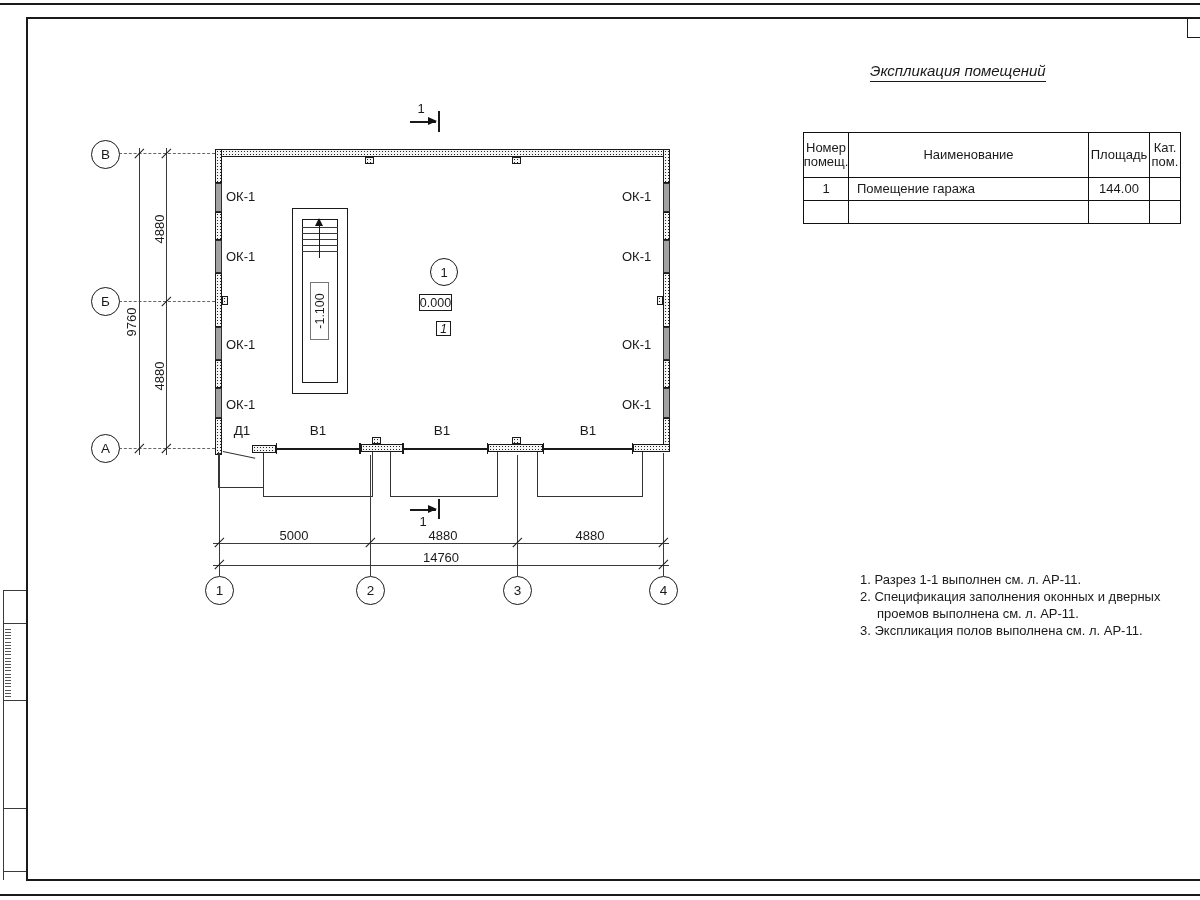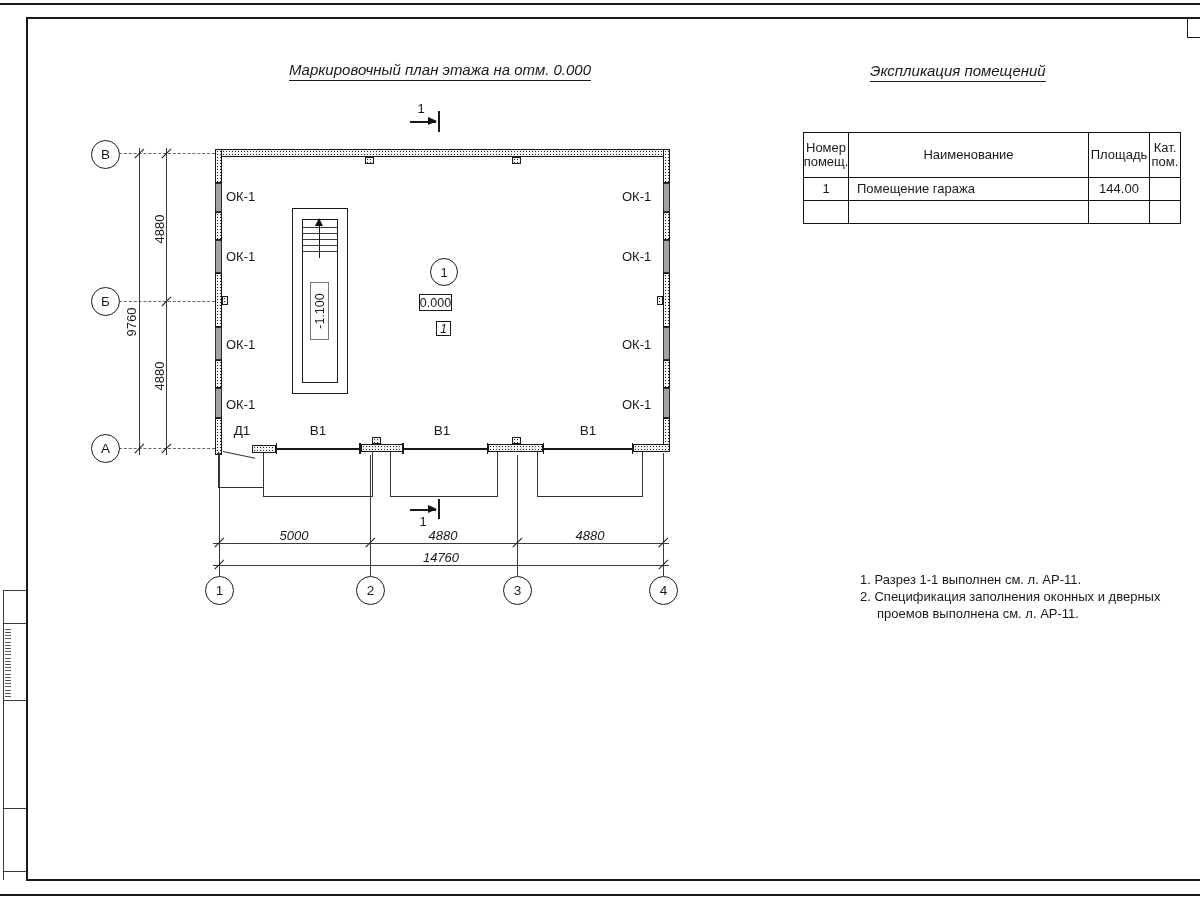--- a/index.html
+++ b/index.html
@@ -12,21 +12,21 @@
   .vl-thin{position:absolute;background:#3a3a3a;width:1.1px;}
   .dash-h{position:absolute;border-top:1.1px dashed #666;height:0;}
   .hatch{position:absolute;box-sizing:border-box;border:1px solid #1a1a1a;background-color:#f5f5f5;
          background-image:radial-gradient(circle,#222 .8px,transparent 1px);background-size:3px 3px;}
   .winseg{position:absolute;box-sizing:border-box;background:#a2a2a2;border:1px solid #2e2e2e;}
   .apron{position:absolute;box-sizing:border-box;border:1.2px solid #333;border-top:none;background:transparent;}
   .tick{position:absolute;width:13px;height:1.4px;background:#1a1a1a;transform:rotate(-45deg);}
   .axcircle{position:absolute;width:27px;height:27px;border:1.4px solid #1a1a1a;border-radius:50%;
             background:#fff;display:flex;align-items:center;justify-content:center;font-size:13.5px;}
   .dimtext-v{position:absolute;font-size:13px;white-space:nowrap;transform:translate(-50%,-50%) rotate(-90deg);}
-  .dimtext-h{position:absolute;font-size:13px;white-space:nowrap;transform:translate(-50%,-50%);font-style:italic;}
+  .dimtext-h{position:absolute;font-size:13px;white-space:nowrap;transform:translate(-50%,-50%);}
   .lbl{position:absolute;font-size:13px;white-space:nowrap;}
   .title-it{font-style:italic;font-size:15px;}
   .title-it span{border-bottom:1.3px solid #1a1a1a;padding-bottom:2px;}
   .arrow-r{position:absolute;width:0;height:0;border-left:9px solid #111;
            border-top:4.5px solid transparent;border-bottom:4.5px solid transparent;}
   .arrow-u{position:absolute;width:0;height:0;border-bottom:8px solid #111;
            border-left:4.5px solid transparent;border-right:4.5px solid transparent;}
   .boxed{position:absolute;box-sizing:border-box;border:1.2px solid #1a1a1a;background:#fff;
          display:flex;align-items:center;justify-content:center;}
   
@@ -57,23 +57,20 @@
   <div class="abs" style="left:1187px;top:18px;width:13px;height:19px;border-left:1.5px solid #1a1a1a;border-bottom:1.5px solid #1a1a1a;"></div>
 
   <div class="vl-thin" style="left:3px;top:590px;height:290px;"></div>
   <div class="hl-thin" style="left:3px;top:590px;width:23px;"></div>
   <div class="hl-thin" style="left:3px;top:623px;width:23px;"></div>
   <div class="hl-thin" style="left:3px;top:700px;width:23px;"></div>
   <div class="hl-thin" style="left:3px;top:808px;width:23px;"></div>
   <div class="hl-thin" style="left:3px;top:871px;width:23px;"></div>
   <div class="stamp-text" style="left:5px;top:627px;width:6px;height:70px;"></div>
 
-  <div class="abs title-it" style="left:250px;top:61px;width:380px;text-align:center;">
-    <span>Маркировочный план этажа на отм. 0.000</span>
-  </div>
   <div class="abs title-it" style="left:870px;top:62px;width:242px;text-align:left;">
     <span>Экспликация помещений</span>
   </div>
 
   <div class="lbl" style="left:413px;top:101px;width:16px;text-align:center;">1</div>
   <div class="hl" style="left:410px;top:121px;width:26px;"></div>
   <div class="arrow-r" style="left:428px;top:117.2px;"></div>
   <div class="vl" style="left:438px;top:111px;height:21px;"></div>
 
   <div class="vl" style="left:438px;top:499px;height:20px;"></div>
@@ -234,15 +231,16 @@
 
     <div class="cell last-row"></div>
     <div class="cell last-row name-left"></div>
     <div class="cell last-row"></div>
     <div class="cell last-row last-col"></div>
   </div>
 
   <div id="notes">
     <div class="note-item">1. Разрез 1-1 выполнен см. л. АР-11.</div>
     <div class="note-item">2. Спецификация заполнения оконных и дверных проемов выполнена см. л. АР-11.</div>
+    <div class="note-item">3. Экспликация полов выполнена см. л. АР-11.</div>
   </div>
 
 </div>
 
 </body></html>

